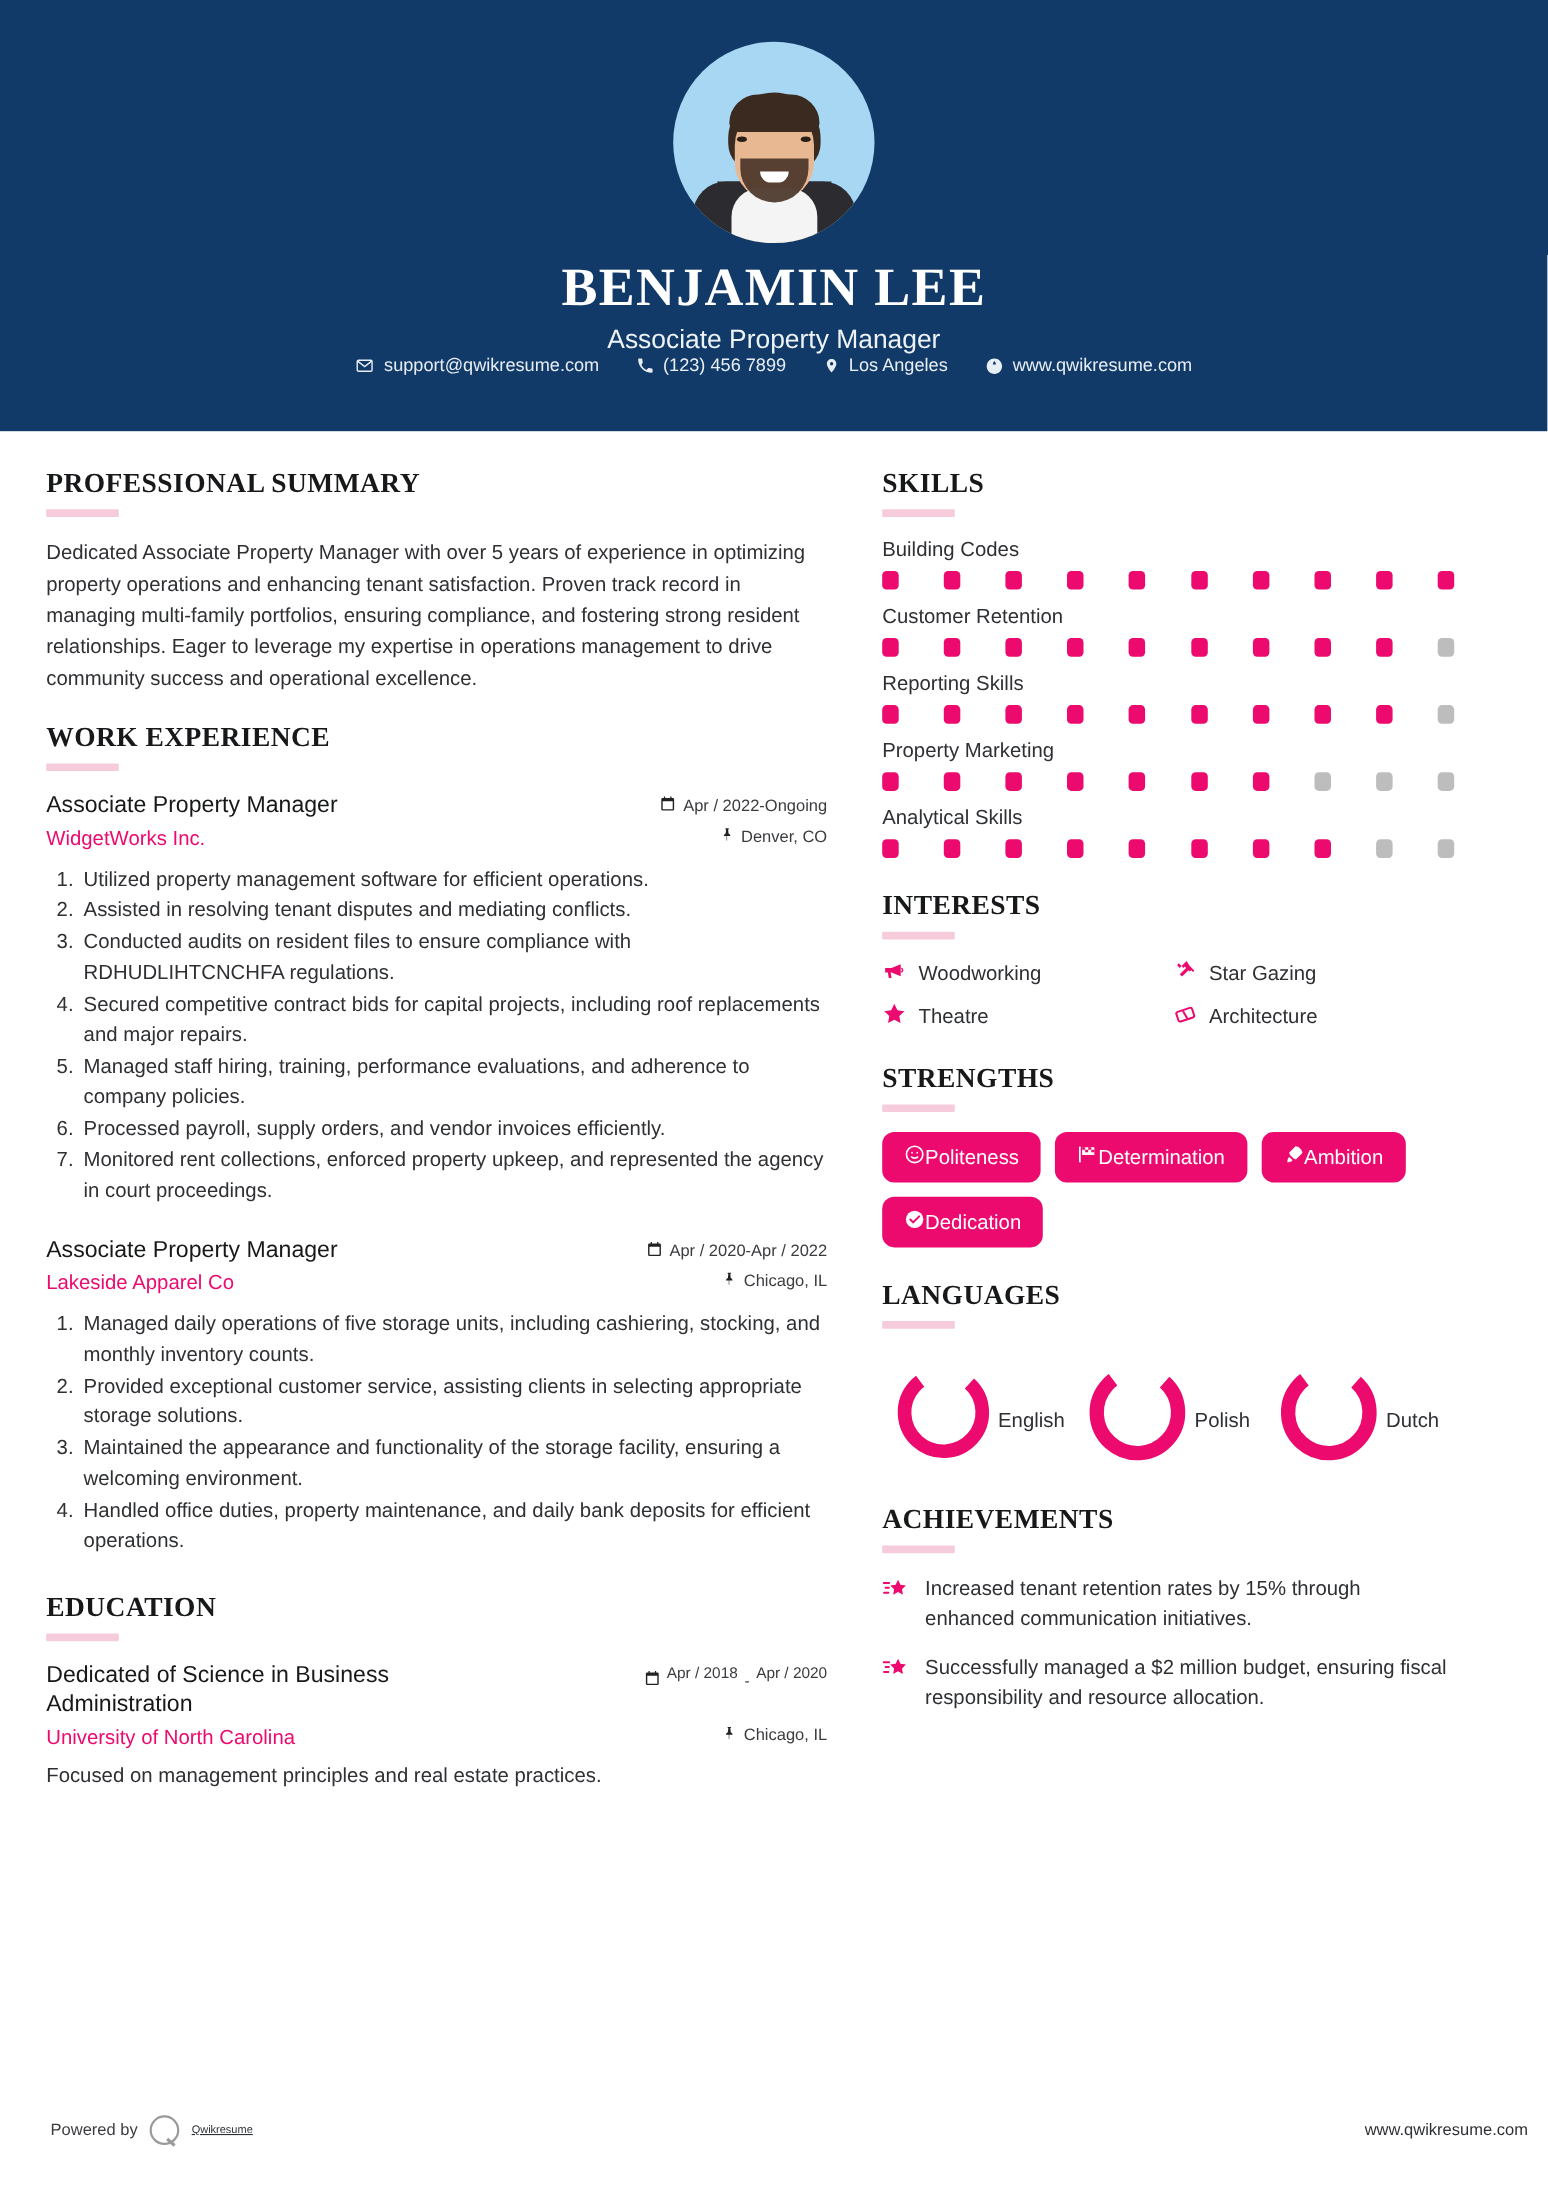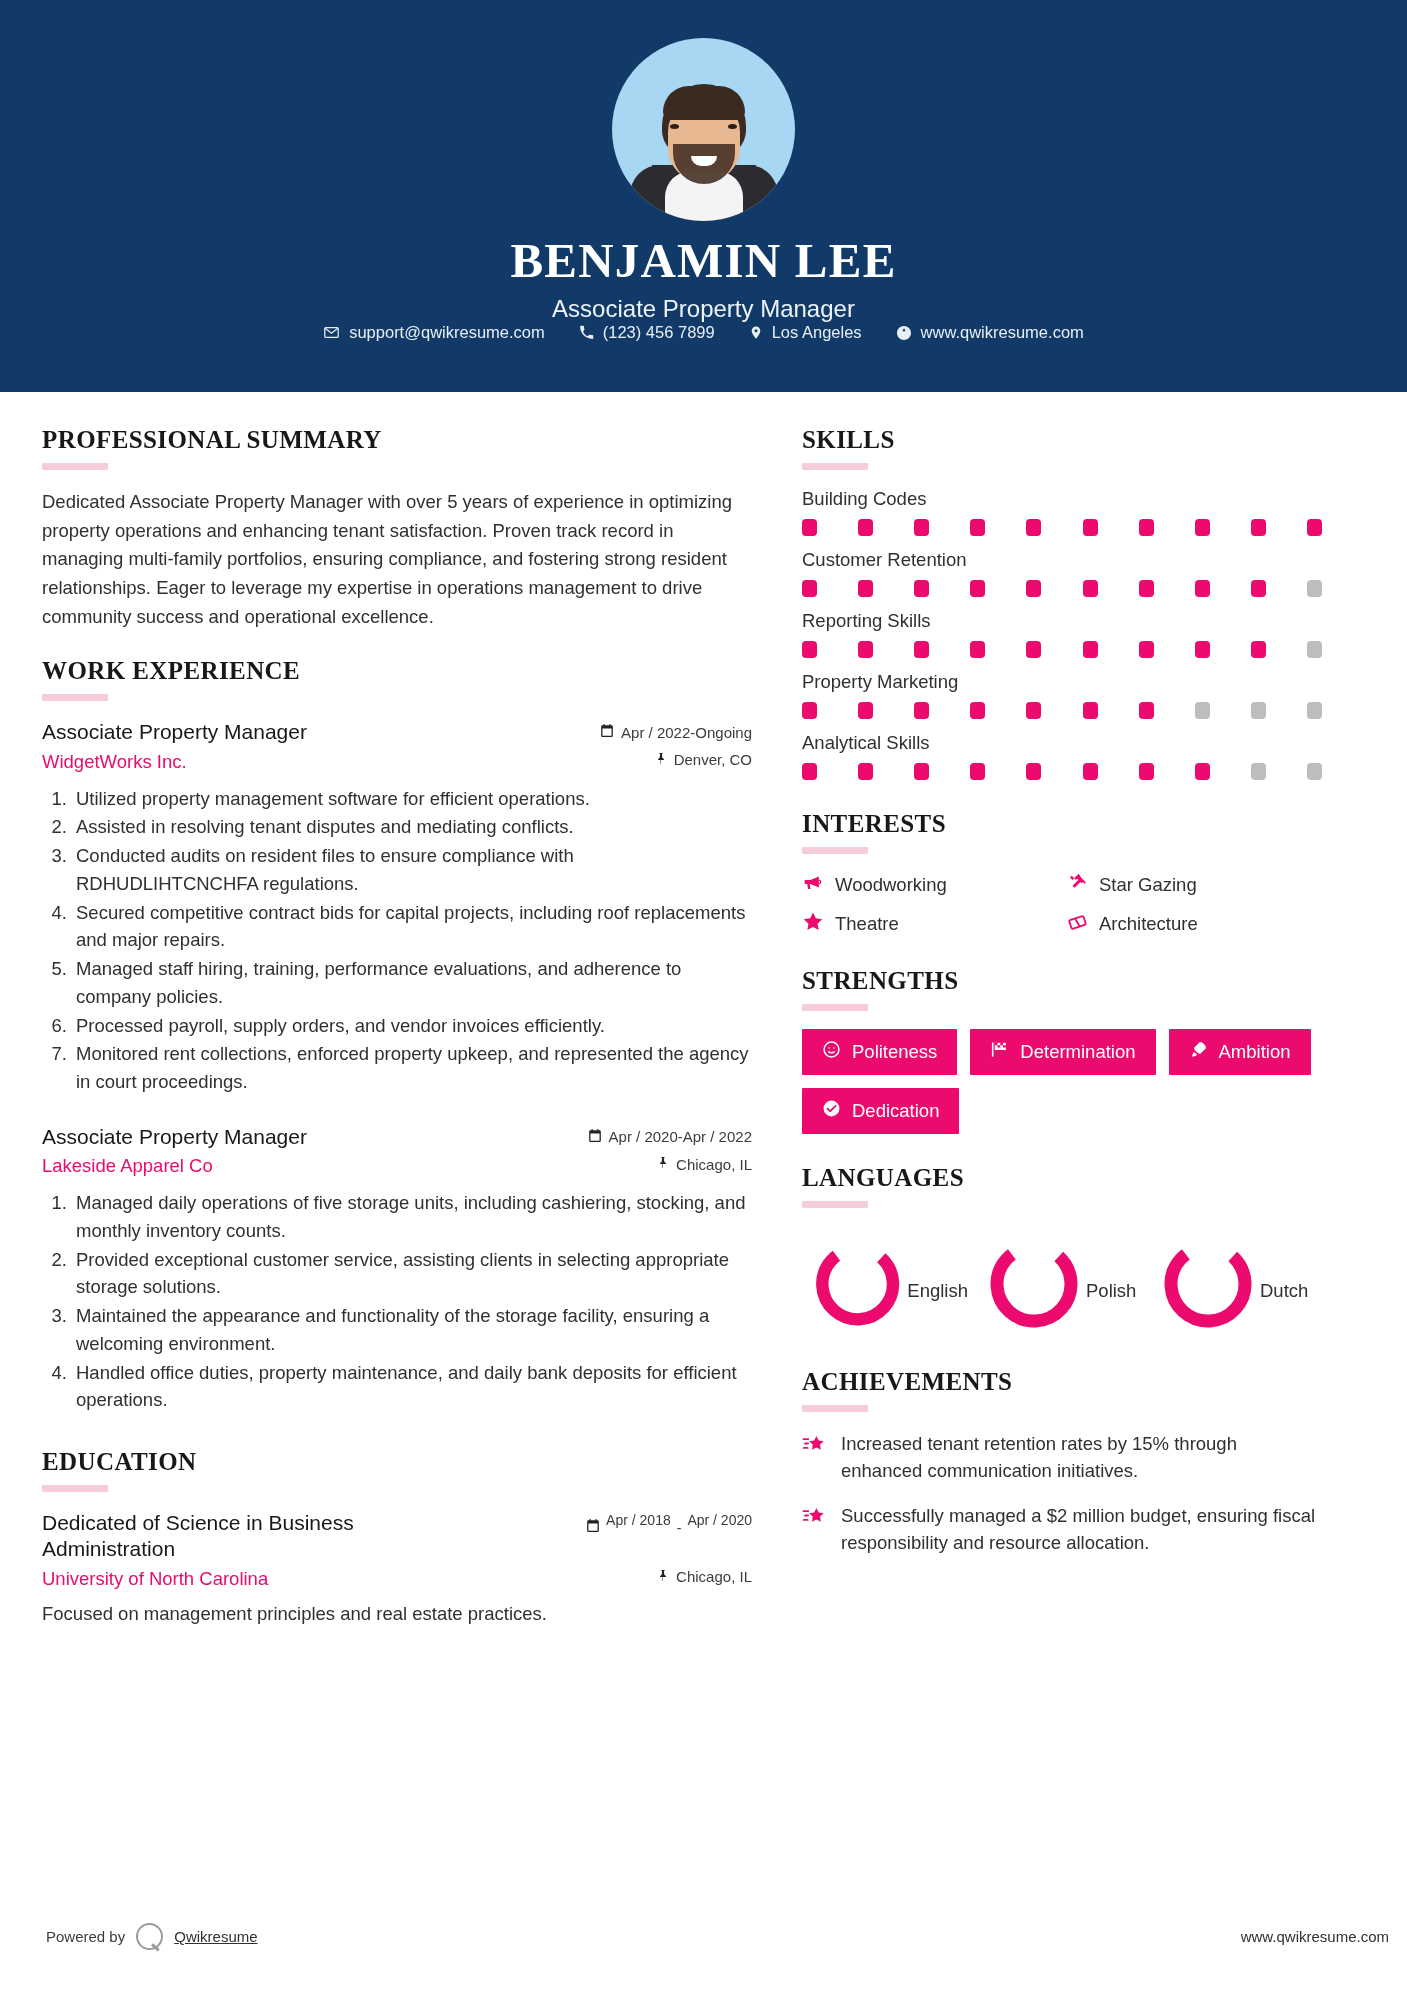--- a/index.html
+++ b/index.html
@@ -137,43 +137,43 @@
   .interests { display: grid; grid-template-columns: 1fr 1fr; row-gap: 14px; column-gap: 10px; }
   .interest { display: flex; align-items: center; gap: 11px; font-size: 18.5px; color: #2e3033; }
 
   
   .strengths { display: flex; flex-wrap: wrap; gap: 13px 13px; }
   .strength {
     background: #ec0a6e;
     color: #ffffff;
     font-size: 18.5px;
     padding: 11px 20px;
-    display: flex; align-items: center; gap: 11px;
-    border-radius: 1px;
+    display: flex; align-items: center; 
+    border-radius: 11px;
   }
 
   
   .langs { display: flex; gap: 0; justify-content: space-between; padding: 6px 6px 0 6px; }
   .lang { display: flex; flex-direction: row; align-items: center; width: 160px; }
   .lang-label { margin-top: 14px; font-size: 18.5px; color: #2e3033; }
 
   
   .ach { display: flex; gap: 14px; margin-bottom: 17px; align-items: flex-start; }
   .ach-text { font-size: 18.5px; line-height: 1.48; color: #2e3033; }
 
   
   .footer {
     position: absolute;
     left: 0; bottom: 0;
     width: 100%;
     padding: 0 18px 40px 46px;
     display: flex; justify-content: space-between; align-items: center;
   }
   .powered { display: flex; align-items: center; gap: 11px; font-size: 15px; color: #3a3c3f; }
-  .powered .brand { text-decoration: underline; color: #2e3033; font-size: 15px; }
+  .powered .brand { text-decoration: underline; color: #2e3033; font-size: 10px; }
   .foot-url { font-size: 15px; color: #2e3033; }
   .q-logo { width: 27px; height: 27px; border-radius: 50%; border: 2.5px solid #9a9a9a; position: relative;}
   .q-logo::after { content:""; position:absolute; right:1px; bottom:0px; width:9px; height:2.5px; background:#9a9a9a; transform: rotate(42deg);}
 </style>
 </head>
 <body>
 
 <div class="page">
 
   <div class="header">

